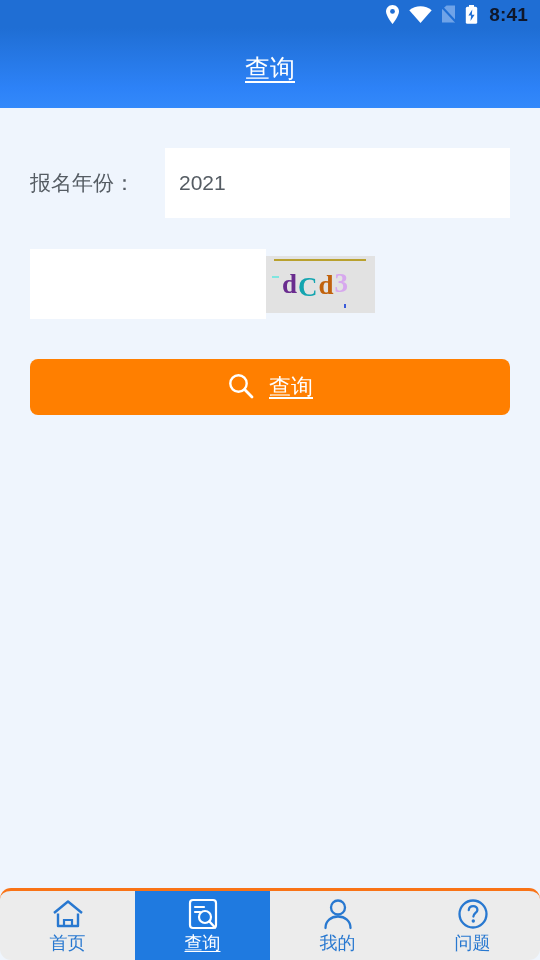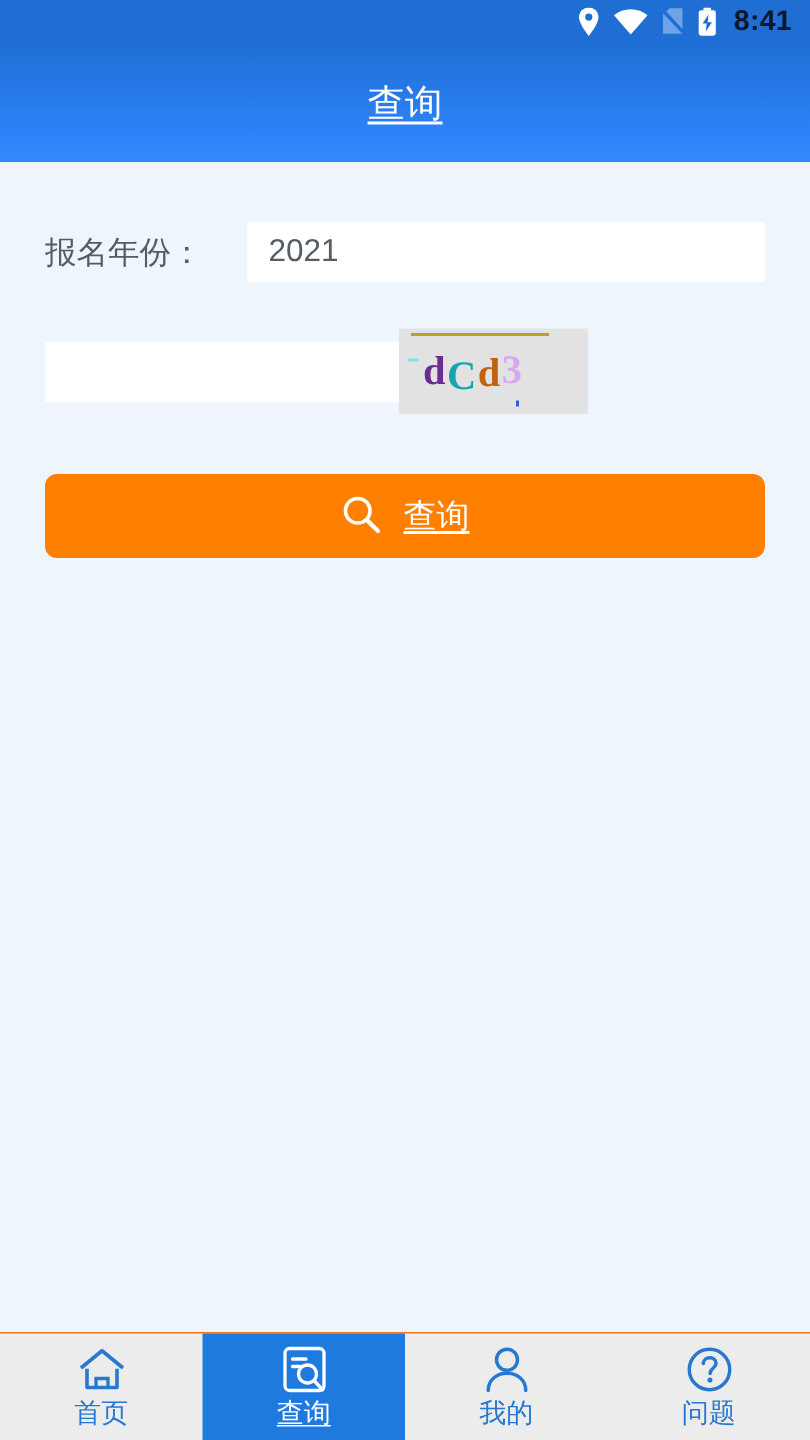--- a/index.html
+++ b/index.html
@@ -66,35 +66,35 @@
   .field-label {
     width: 105px;
     text-align: right;
     font-size: 21px;
     color: #555c63;
     margin-right: 30px;
     white-space: nowrap;
   }
   .field-input {
     flex: 1;
-    height: 40px;
+    height: 70px;
     background: #ffffff;
     border: none;
     outline: none;
     font-size: 21px;
     color: #555c63;
     padding: 0 14px;
     font-family: inherit;
   }
   .field-input::placeholder { color: #b9c2cc; }
 
   .captcha-row .field-input { flex: none; width: 236px; }
 
   .captcha-image {
-    width: 126px;
+    width: 109px;
     height: 57px;
     background: #e2e2e2;
     position: relative;
     overflow: hidden;
     flex: none;
   }
   .captcha-line-top {
     position: absolute;
     left: 8px; top: 3px;
     width: 92px; height: 2px;
@@ -152,22 +152,23 @@
     text-underline-offset: 3px;
   }
 
   
   .tab-bar {
     position: absolute;
     left: 0; bottom: 0;
     width: 540px;
     height: 72px;
     background: #ececec;
-    border-top: 1px solid #f97316;
-    display: flex;
+    border-top: 3px solid #f97316;
+    display: flex;
+    border-radius: 11px;
   }
   .tab-item {
     flex: 1;
     display: flex;
     flex-direction: column;
     align-items: center;
     justify-content: center;
     gap: 2px;
     cursor: pointer;
   }

